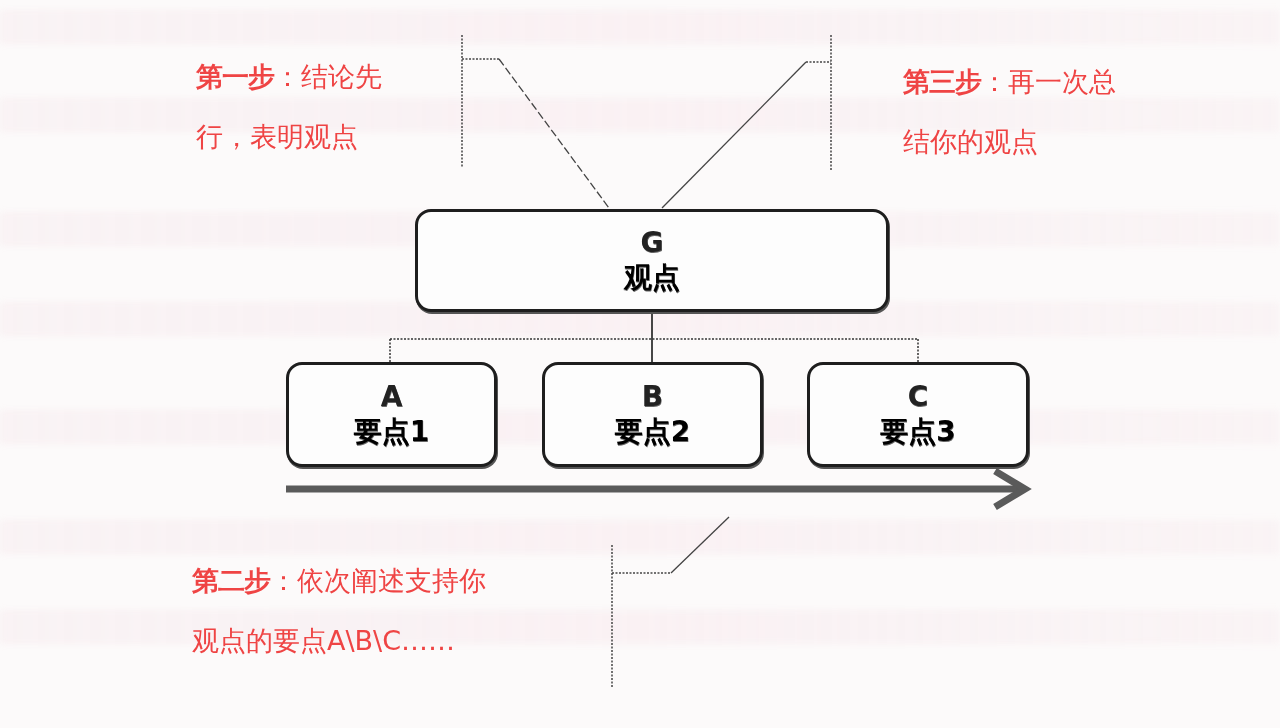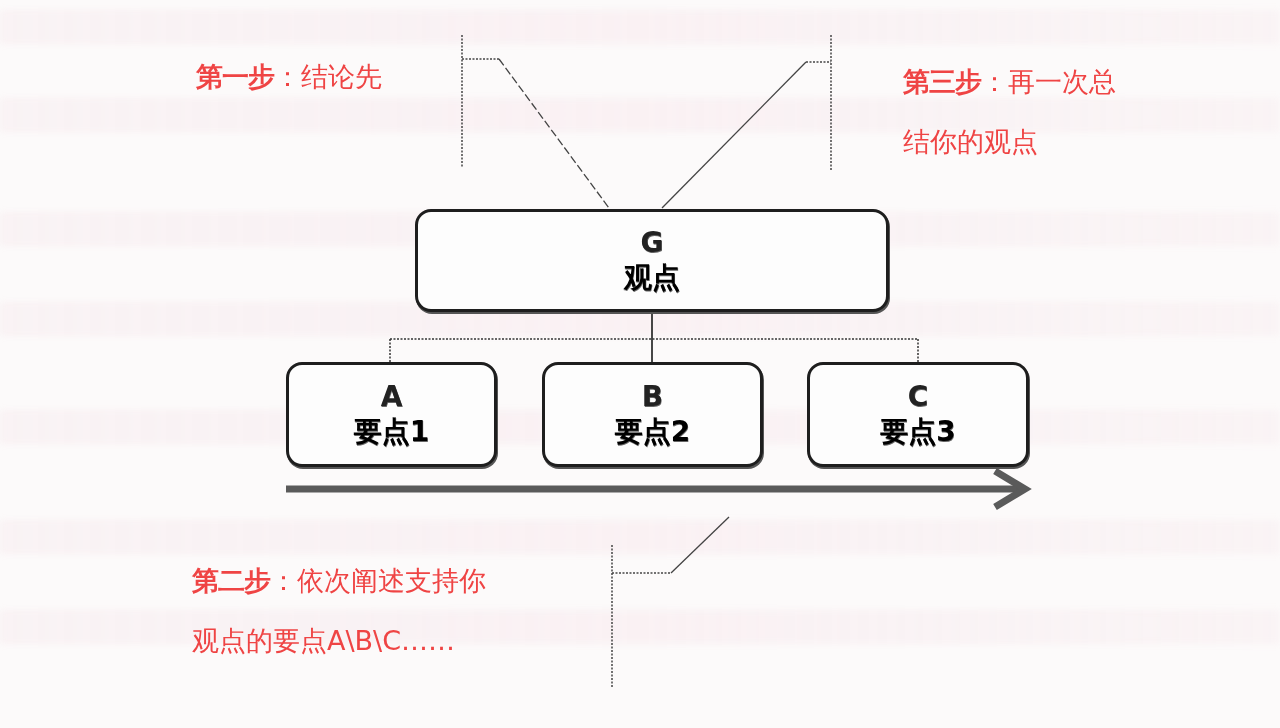--- a/index.html
+++ b/index.html
@@ -128,20 +128,21 @@
 
 <div class="box" style="left:807px; top:362px; width:222px; height:105px;">
   <span class="letter">C</span>
   <span class="label">要点3</span>
 </div>
 
 <div class="note" style="left:196px; top:47px;">
   <div>
     <span class="step">第一步</span><span>：</span><span>结论先</span>
   </div>
+  <div>行，表明观点</div>
 </div>
 
 <div class="note" style="left:855px; top:52px;margin-left:48px;">
   <div>
     <span class="step">第三步</span><span>：</span><span>再一次总</span>
   </div>
   <div>结你的观点</div>
 </div>
 
 <div class="note" style="left:192px; top:551px;">

